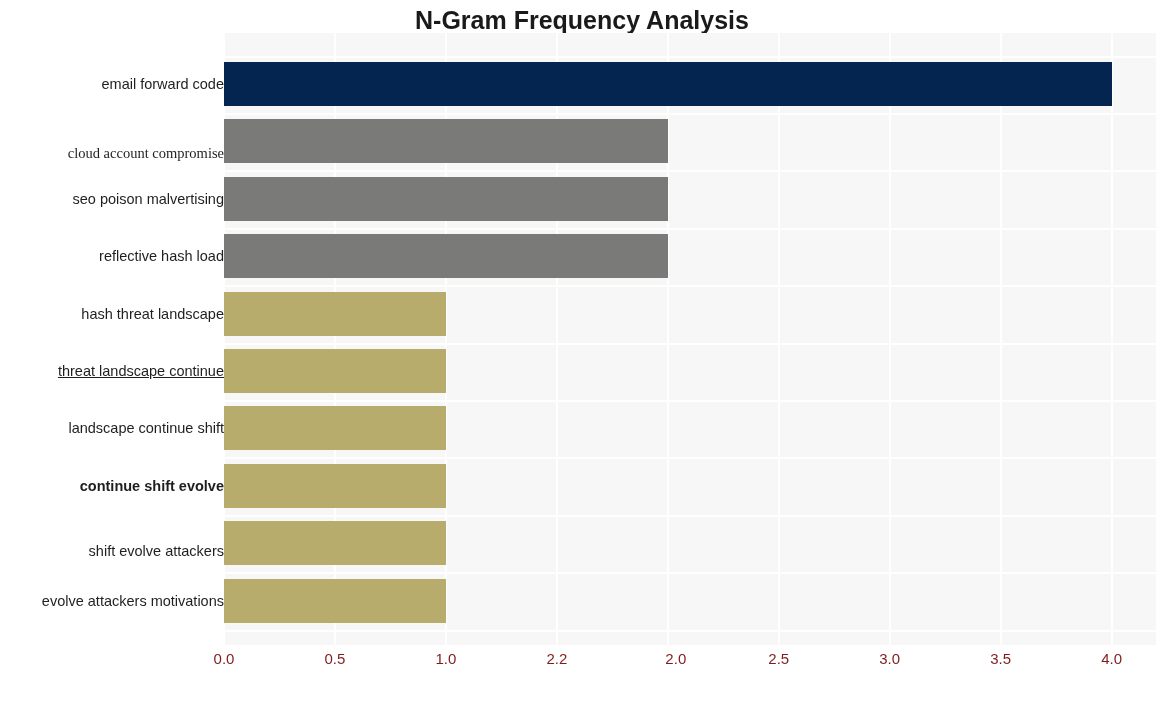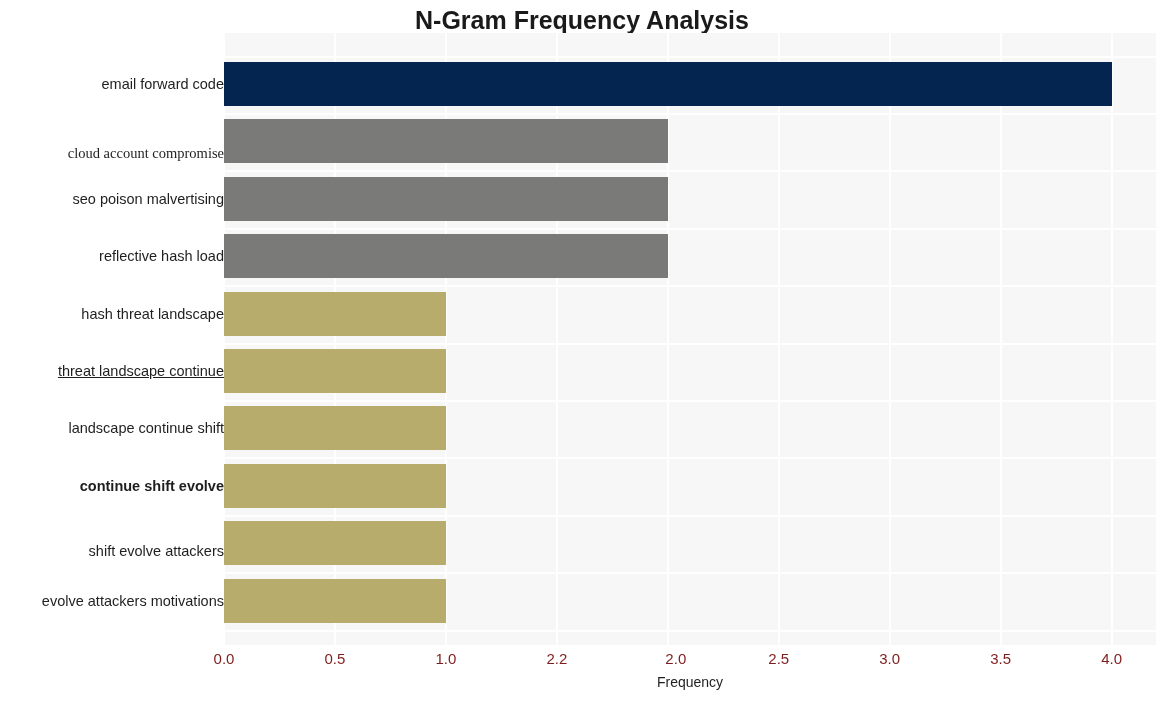--- a/index.html
+++ b/index.html
@@ -167,15 +167,14 @@
       <div class="xtick" style="left: 110.952px;">0.5</div>
       <div class="xtick" style="left: 221.905px;">1.0</div>
       <div class="xtick" style="left: 332.857px;">2.2</div>
       <div class="xtick" style="left: 443.81px; margin-left: 8px;">2.0</div>
       <div class="xtick" style="left: 554.762px;">2.5</div>
       <div class="xtick" style="left: 665.714px;">3.0</div>
       <div class="xtick" style="left: 776.667px;">3.5</div>
       <div class="xtick" style="left: 887.619px;">4.0</div>
     </div>
 
-  <div class="xaxis-title">Frequency</div>
 
 </div>
 
 </body></html>

